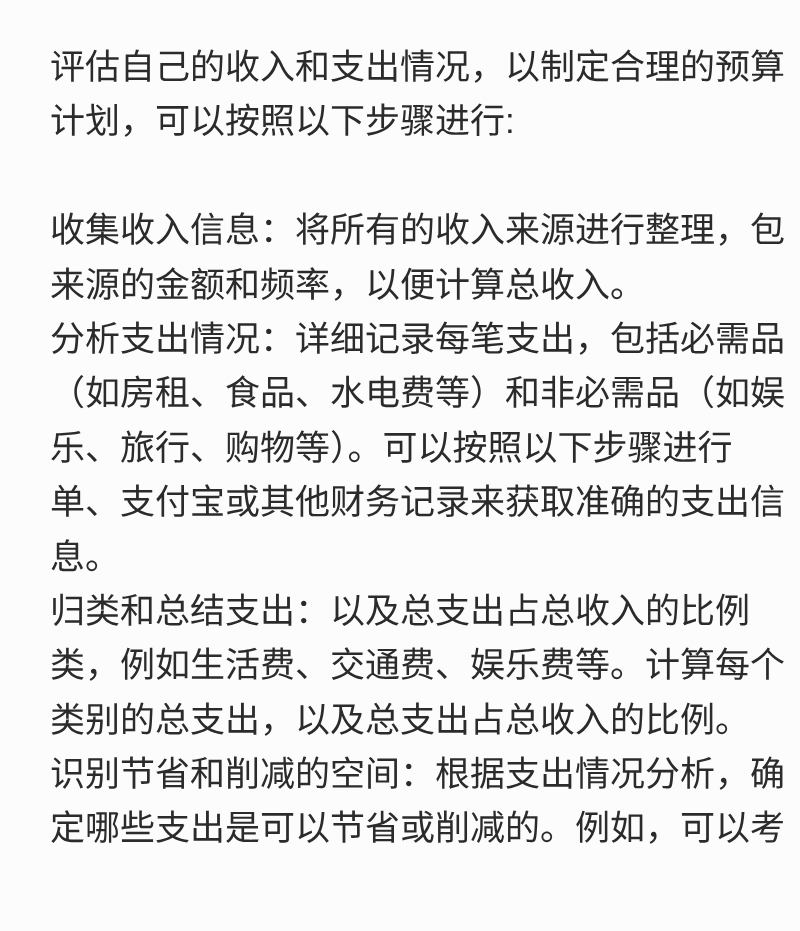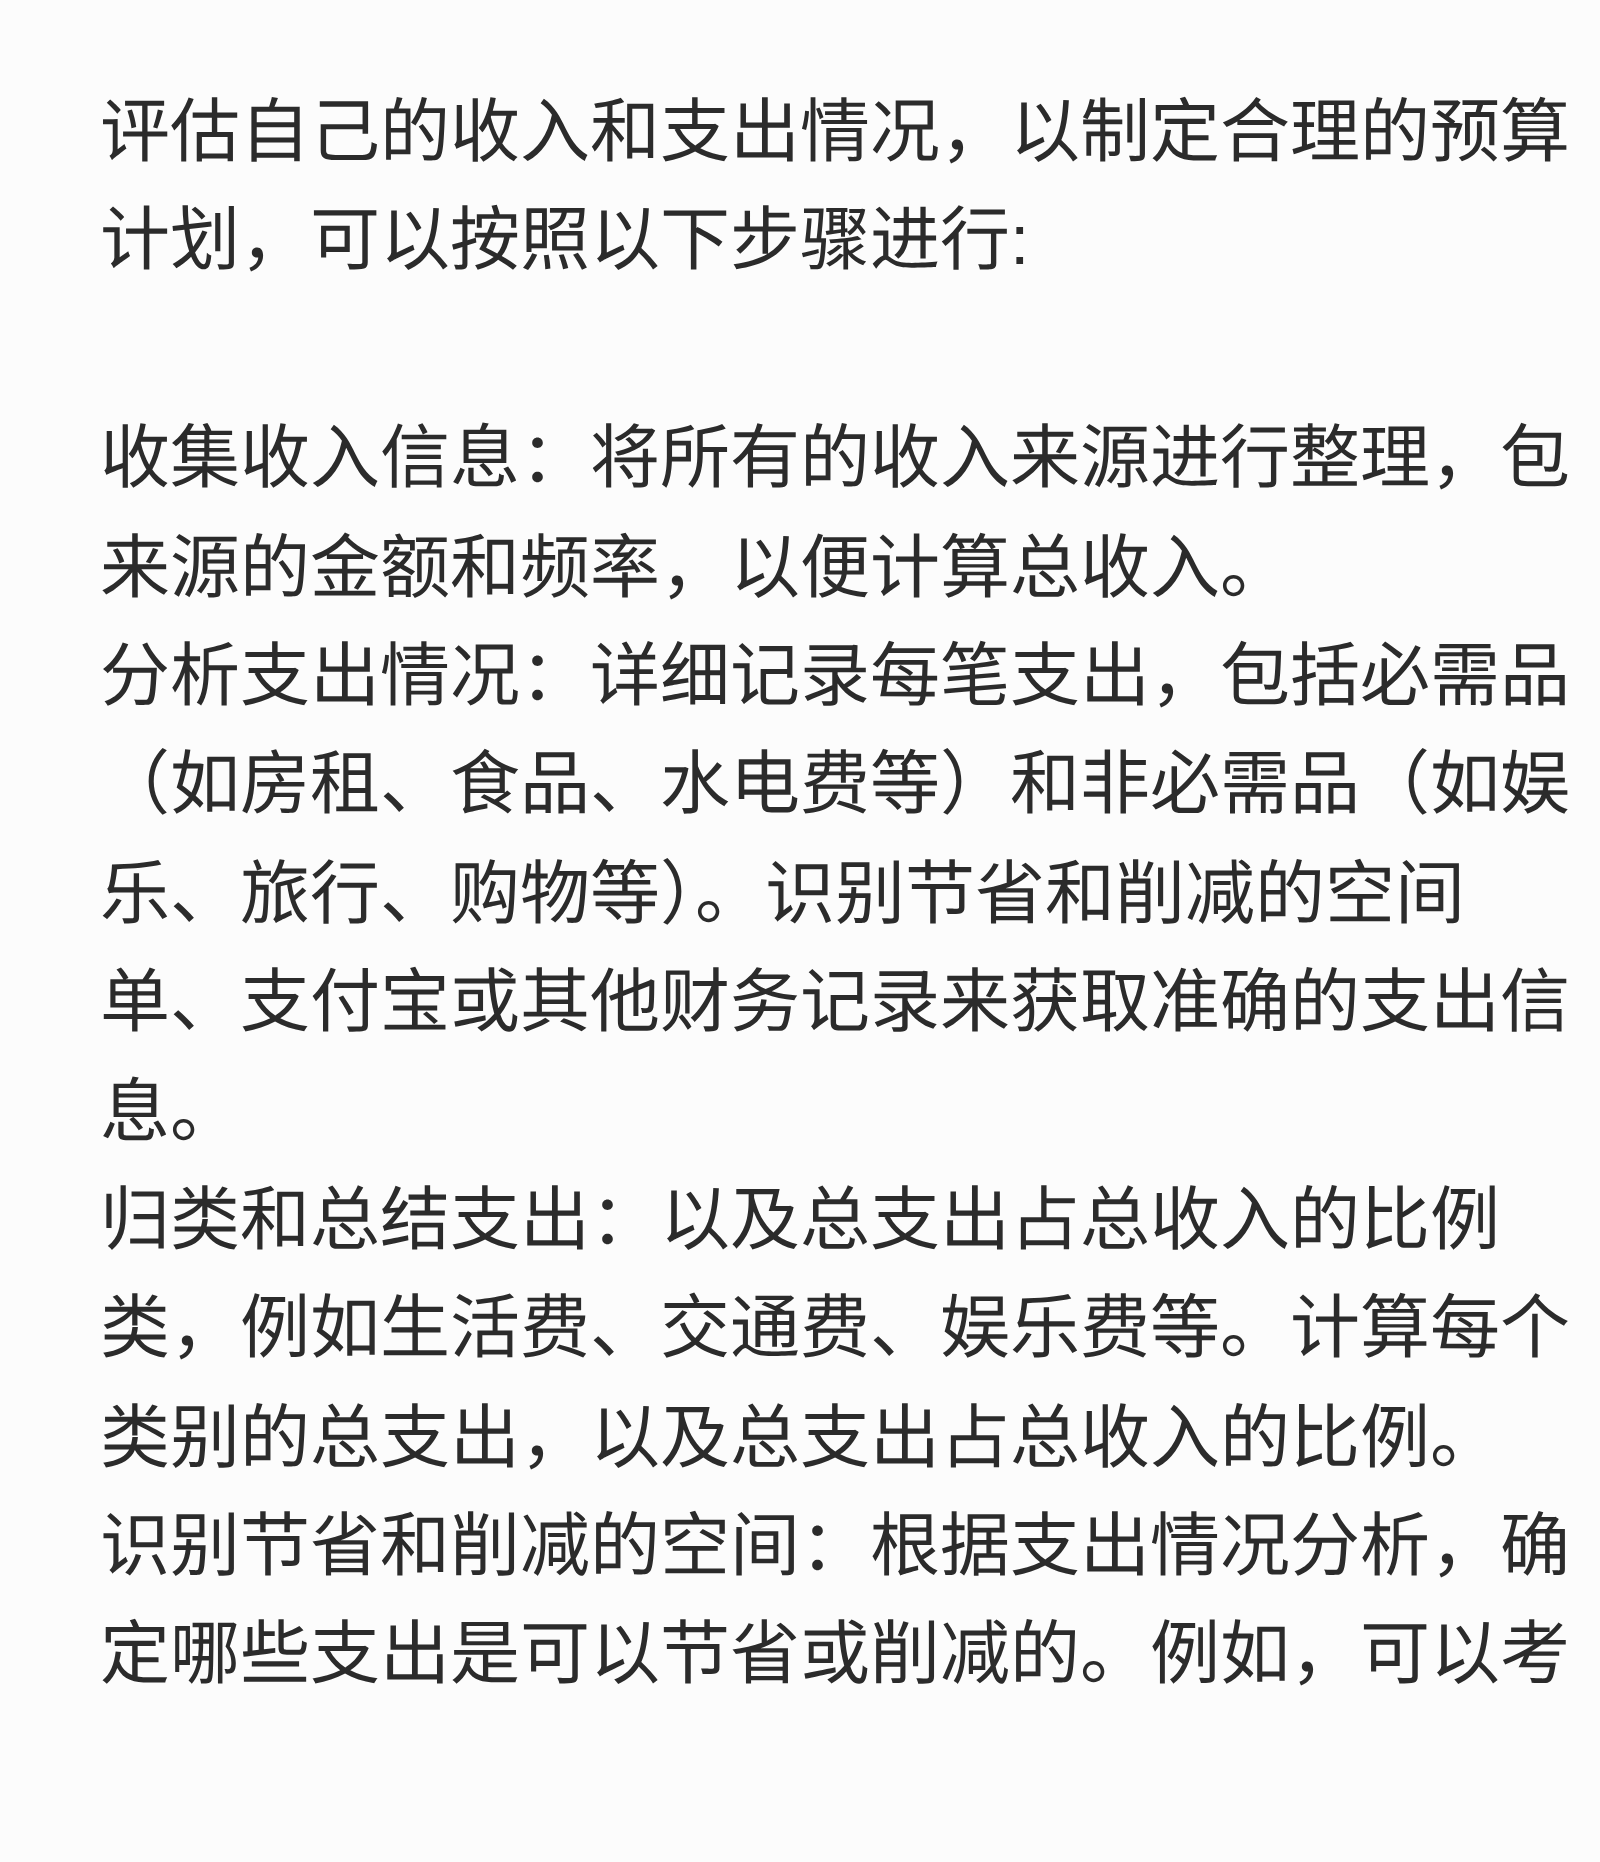--- a/index.html
+++ b/index.html
@@ -41,21 +41,21 @@
 
 <div class="page">
   <div class="textblock">
     <div class="line">评估自己的收入和支出情况，以制定合理的预算</div>
     <div class="line">计划，可以按照以下步骤进行:</div>
     <div class="line"></div>
     <div class="line">收集收入信息：将所有的收入来源进行整理，包</div>
     <div class="line">来源的金额和频率，以便计算总收入。</div>
     <div class="line">分析支出情况：详细记录每笔支出，包括必需品</div>
     <div class="line">（如房租、食品、水电费等）和非必需品（如娱</div>
-    <div class="line">乐、旅行、购物等）。识别节省和削减的空间</div>
+    <div class="line">乐、旅行、购物等）。可以按照以下步骤进行</div>
     <div class="line">单、支付宝或其他财务记录来获取准确的支出信</div>
     <div class="line">息。</div>
     <div class="line">归类和总结支出：以及总支出占总收入的比例</div>
     <div class="line">类，例如生活费、交通费、娱乐费等。计算每个</div>
     <div class="line">类别的总支出，以及总支出占总收入的比例。</div>
     <div class="line">识别节省和削减的空间：根据支出情况分析，确</div>
     <div class="line">定哪些支出是可以节省或削减的。例如，可以考</div>
   </div>
 </div>
 

